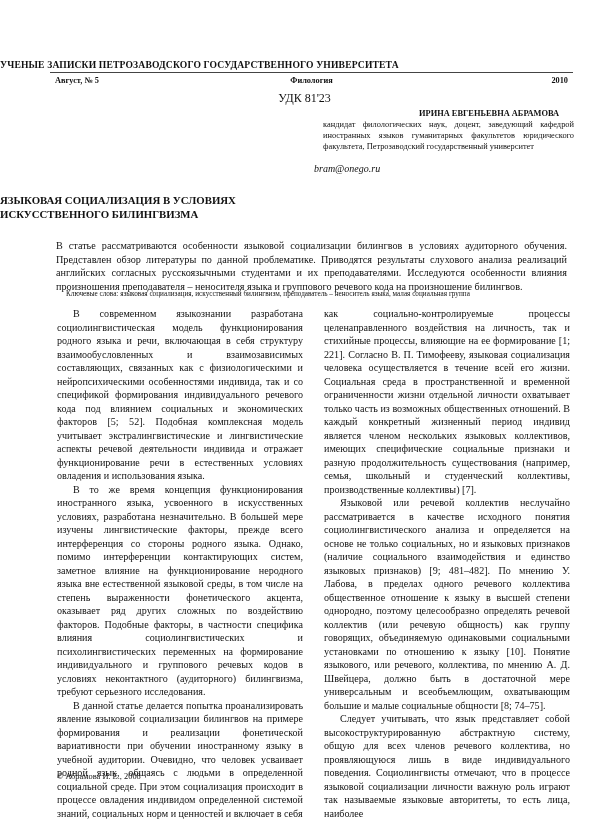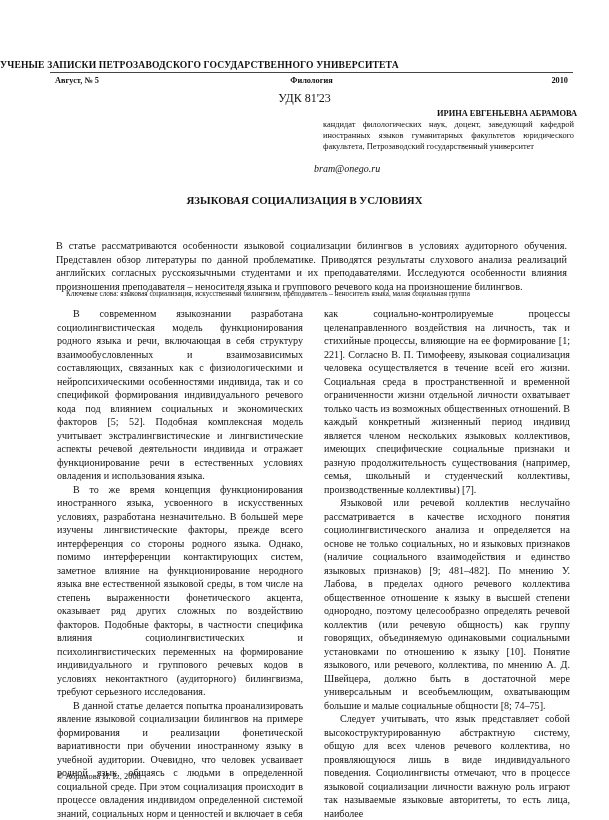--- a/index.html
+++ b/index.html
@@ -8,25 +8,25 @@
   .journal { position: absolute; left: 0; width: 609px; top: 59px; text-align: left;
              font-weight: bold; font-size: 9.6px; letter-spacing: 0.15px; }
   .rule { position: absolute; left: 50px; width: 523px; top: 72px; height: 1px;
           border-top: 1.5px solid #444; }
   .meta-row { position: absolute; left: 55px; width: 513px; top: 76px; height: 12px;
               font-weight: bold; font-size: 8.3px; }
   .meta-left { position: absolute; left: 0; top: 0; }
   .meta-center { position: absolute; left: 0; width: 100%; text-align: center; top: 0; }
   .meta-right { position: absolute; right: 0; top: 0; }
   .udk { position: absolute; left: 0; width: 609px; top: 91px; text-align: center; font-size: 12px; }
-  .author-name { position: absolute; right: 32px; top: 109px; font-weight: bold; font-size: 8.4px; }
+  .author-name { position: absolute; right: 50px; top: 109px; font-weight: bold; font-size: 8.4px; }
   .author-info { position: absolute; left: 323px; width: 251px; top: 119px;
                  font-size: 8.4px; line-height: 11px; text-align: justify; }
   .author-email { position: absolute; left: 314px; top: 163px; font-size: 10px; font-style: italic; }
-  .title { position: absolute; left: 0; width: 609px; top: 193px; text-align: center;
+  .title { position: absolute; left: 0; width: 609px; top: 193px; text-align: left;
            font-weight: bold; font-size: 10.8px; line-height: 14px; }
   .abstract { position: absolute; left: 56px; width: 511px; top: 239px;
               font-size: 10.2px; line-height: 13.5px; text-align: justify; }
   .keywords { position: absolute; left: 66px; width: 511px; top: 289px;
               font-size: 7.2px; line-height: 10px; }
   .col { position: absolute; top: 307px; width: 246px; font-size: 10.1px; line-height: 13.5px;
          text-align: justify; hyphens: manual; }
   .col-left { left: 57px; }
   .col-right { left: 313px; margin-left: 11px; }
   .col p { margin: 0; text-indent: 0; }
@@ -48,20 +48,21 @@
 </div>
 
 <div>
   <div class="author-name">ИРИНА ЕВГЕНЬЕВНА АБРАМОВА</div>
   <div class="author-info">кандидат филологических наук, доцент, заведующий кафедрой иностранных языков гуманитарных факультетов юридического факультета, Петрозаводский государственный университет</div>
   <div class="author-email">bram@onego.ru</div>
 </div>
 
 <div class="title">
   <div>ЯЗЫКОВАЯ СОЦИАЛИЗАЦИЯ В УСЛОВИЯХ</div>
+  <div>ИСКУССТВЕННОГО БИЛИНГВИЗМА</div>
 </div>
 
 <div class="abstract">В статье рассматриваются особенности языковой социализации билингвов в условиях аудиторного обучения. Представлен обзор литературы по данной проблематике. Приводятся результаты слухового анализа реализаций английских согласных русскоязычными студентами и их преподавателями. Исследуются особенности влияния произношения преподавателя – неносителя языка и группового речевого кода на произношение билингвов.</div>
 <div class="keywords">Ключевые слова: языковая социализация, искусственный билингвизм, преподаватель – неноситель языка, малая социальная группа</div>
 
 <div class="col col-left">
   <p class="indent">В современном языкознании разработана социолингвистическая модель функционирования родного языка и речи, включающая в себя структуру взаимообусловленных и взаимозависимых составляющих, связанных как с физиологическими и нейропсихическими особенностями индивида, так и со спецификой формирования индивидуального речевого кода под влиянием социальных и экономических факторов [5; 52]. Подобная комплексная модель учитывает экстралингвистические и лингвистические аспекты речевой деятельности индивида и отражает функционирование речи в естественных условиях овладения и использования языка.</p>
   <p class="indent">В то же время концепция функционирования иностранного языка, усвоенного в искусственных условиях, разработана незначительно. В большей мере изучены лингвистические факторы, прежде всего интерференция со стороны родного языка. Однако, помимо интерференции контактирующих систем, заметное влияние на функционирование неродного языка вне естественной языковой среды, в том числе на степень выраженности фонетического акцента, оказывает ряд других сложных по воздействию факторов. Подобные факторы, в частности специфика влияния социолингвистических и психолингвистических переменных на формирование индивидуального и группового речевых кодов в условиях неконтактного (аудиторного) билингвизма, требуют серьезного исследования.</p>
   <p class="indent">В данной статье делается попытка проанализировать явление языковой социализации билингвов на примере формирования и реализации фонетической вариативности при обучении иностранному языку в учебной аудитории. Очевидно, что человек усваивает родной язык, общаясь с людьми в определенной социальной среде. При этом социализация происходит в процессе овладения индивидом определенной системой знаний, социальных норм и ценностей и включает в себя</p>
 </div>

